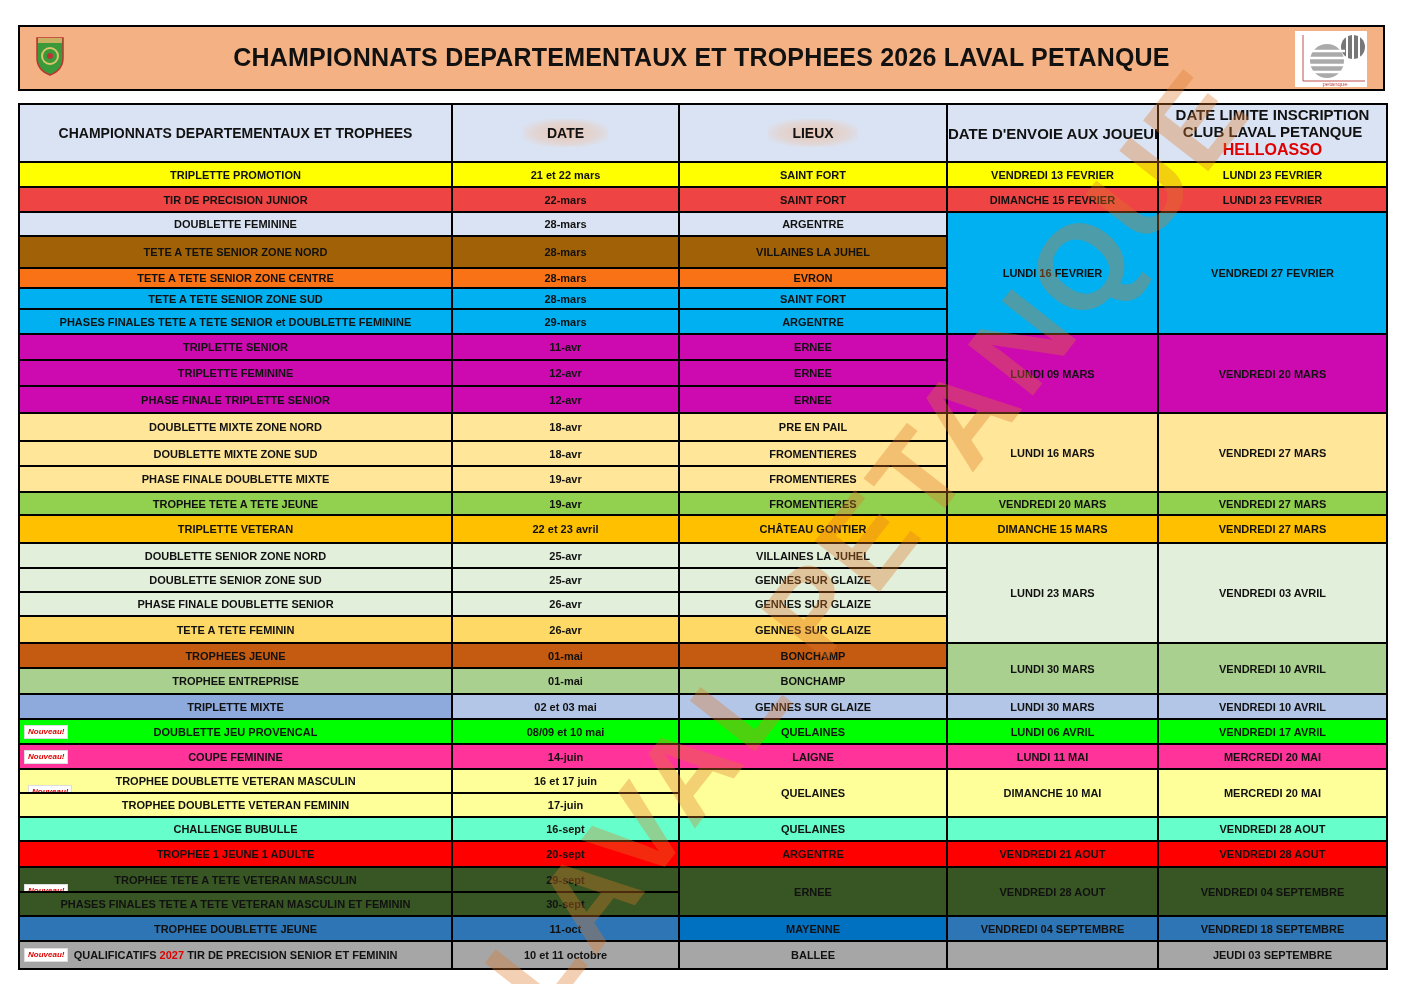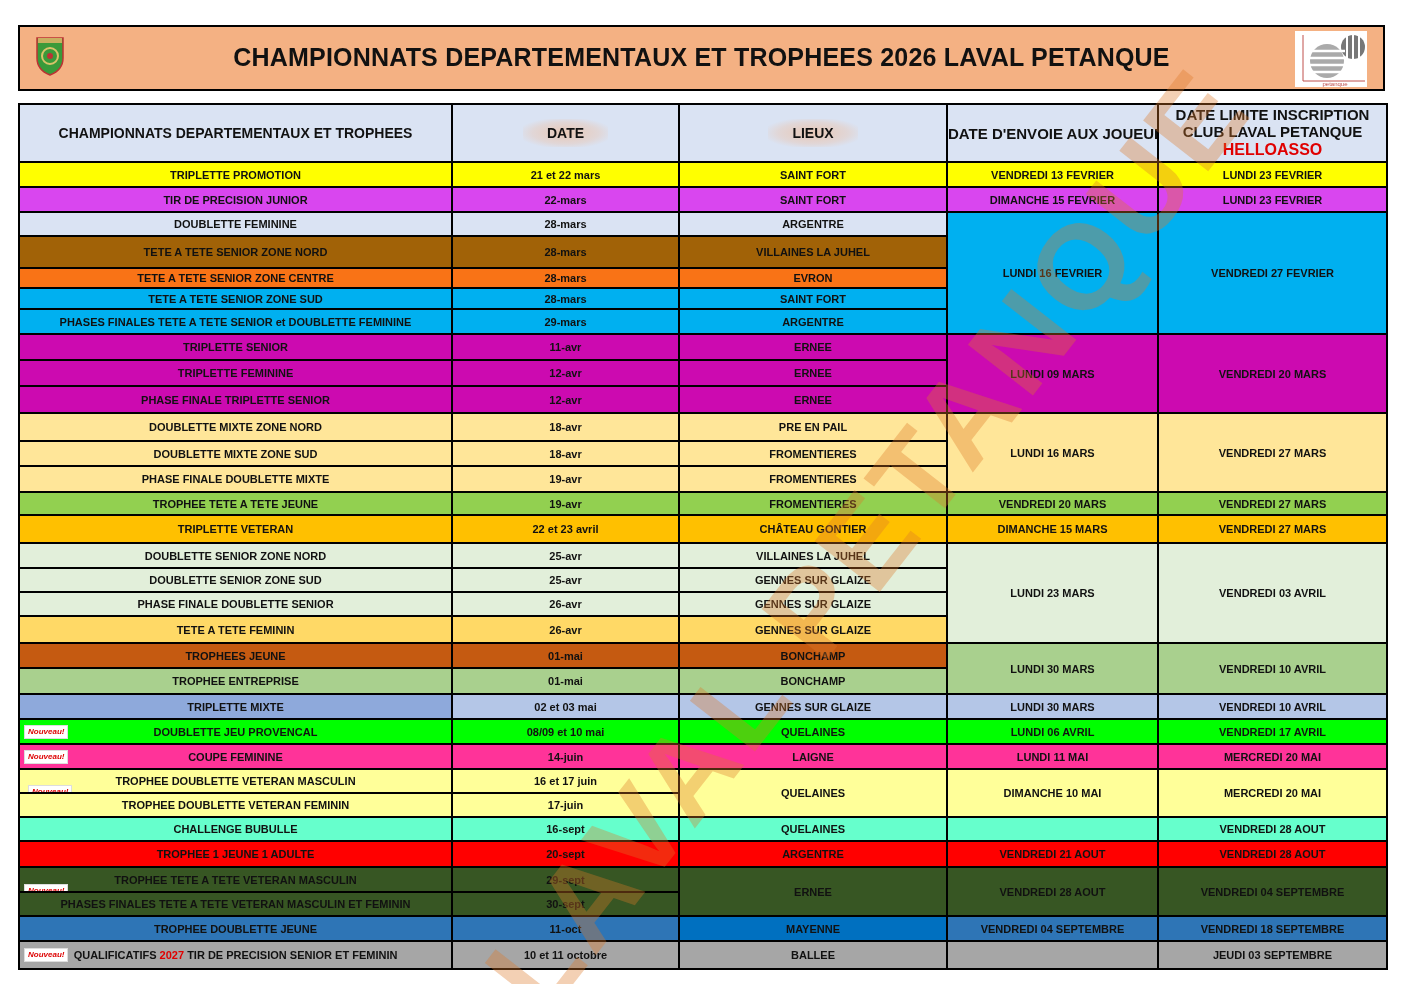--- a/index.html
+++ b/index.html
@@ -85,21 +85,21 @@
   <tbody>
 
     <tr style="height:25px;background:#ffff00">
       <td>TRIPLETTE PROMOTION</td>
       <td>21 et 22 mars</td>
       <td>SAINT FORT</td>
       <td>VENDREDI 13 FEVRIER</td>
       <td>LUNDI 23 FEVRIER</td>
     </tr>
 
-    <tr style="height:25px;background:#d946ef">
+    <tr style="height:25px;background:#ef4444">
       <td>TIR DE PRECISION JUNIOR</td>
       <td>22-mars</td>
       <td>SAINT FORT</td>
       <td>DIMANCHE 15 FEVRIER</td>
       <td>LUNDI 23 FEVRIER</td>
     </tr>
 
     <tr style="height:24px">
       <td style="background:#dae3f3">DOUBLETTE FEMININE</td>
       <td style="background:#dae3f3">28-mars</td>

